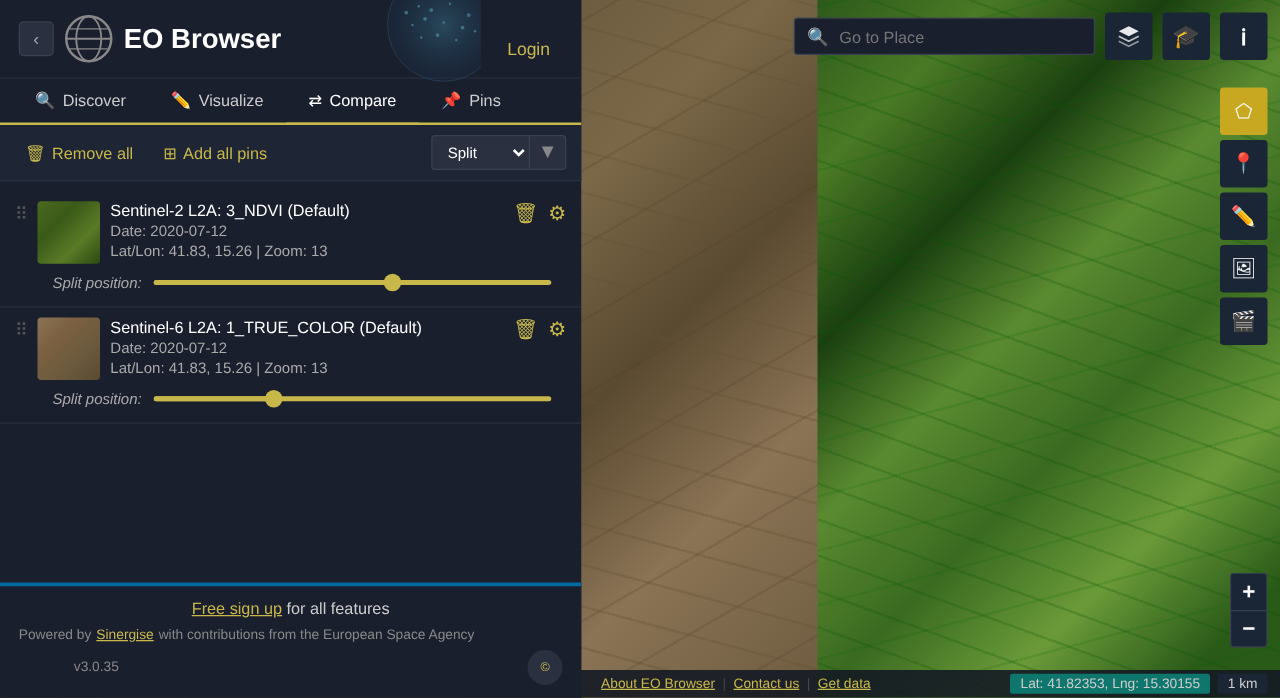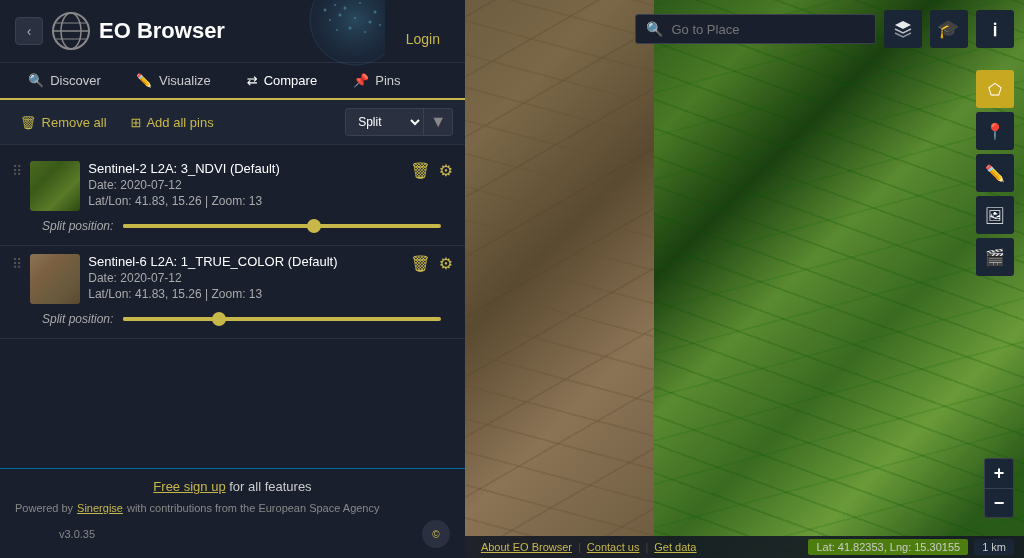--- a/index.html
+++ b/index.html
@@ -317,21 +317,21 @@
       top: 50%; transform: translateY(-50%);
       cursor: pointer;
     }
 
     .slider-thumb-1 { left: calc(60% - 7px); }
     .slider-thumb-2 { left: calc(30% - 7px); }
 
     
     .footer {
       padding: 10px 15px;
-      border-top: 1px solid #0369a1;
+      border-top: 3px solid #0369a1;
       background: #1a1f2e;
     }
 
     .free-signup {
       text-align: center;
       font-size: 13px;
       color: #ccc;
       margin-bottom: 8px;
     }
 
@@ -466,21 +466,21 @@
       color: #888;
       z-index: 50;
       gap: 6px;
     }
 
     .bottom-bar a { color: #c8b84a; }
     .bottom-bar .sep { color: #444; }
 
     .coords-display {
       margin-left: auto;
-      background: #4d7c0f;
+      background: #0f766e;
       padding: 2px 8px;
       border-radius: 2px;
       color: #ccc;
       font-size: 11px;
     }
 
     .scale-bar {
       background: #1a2535;
       padding: 2px 8px;
       color: #ccc;

